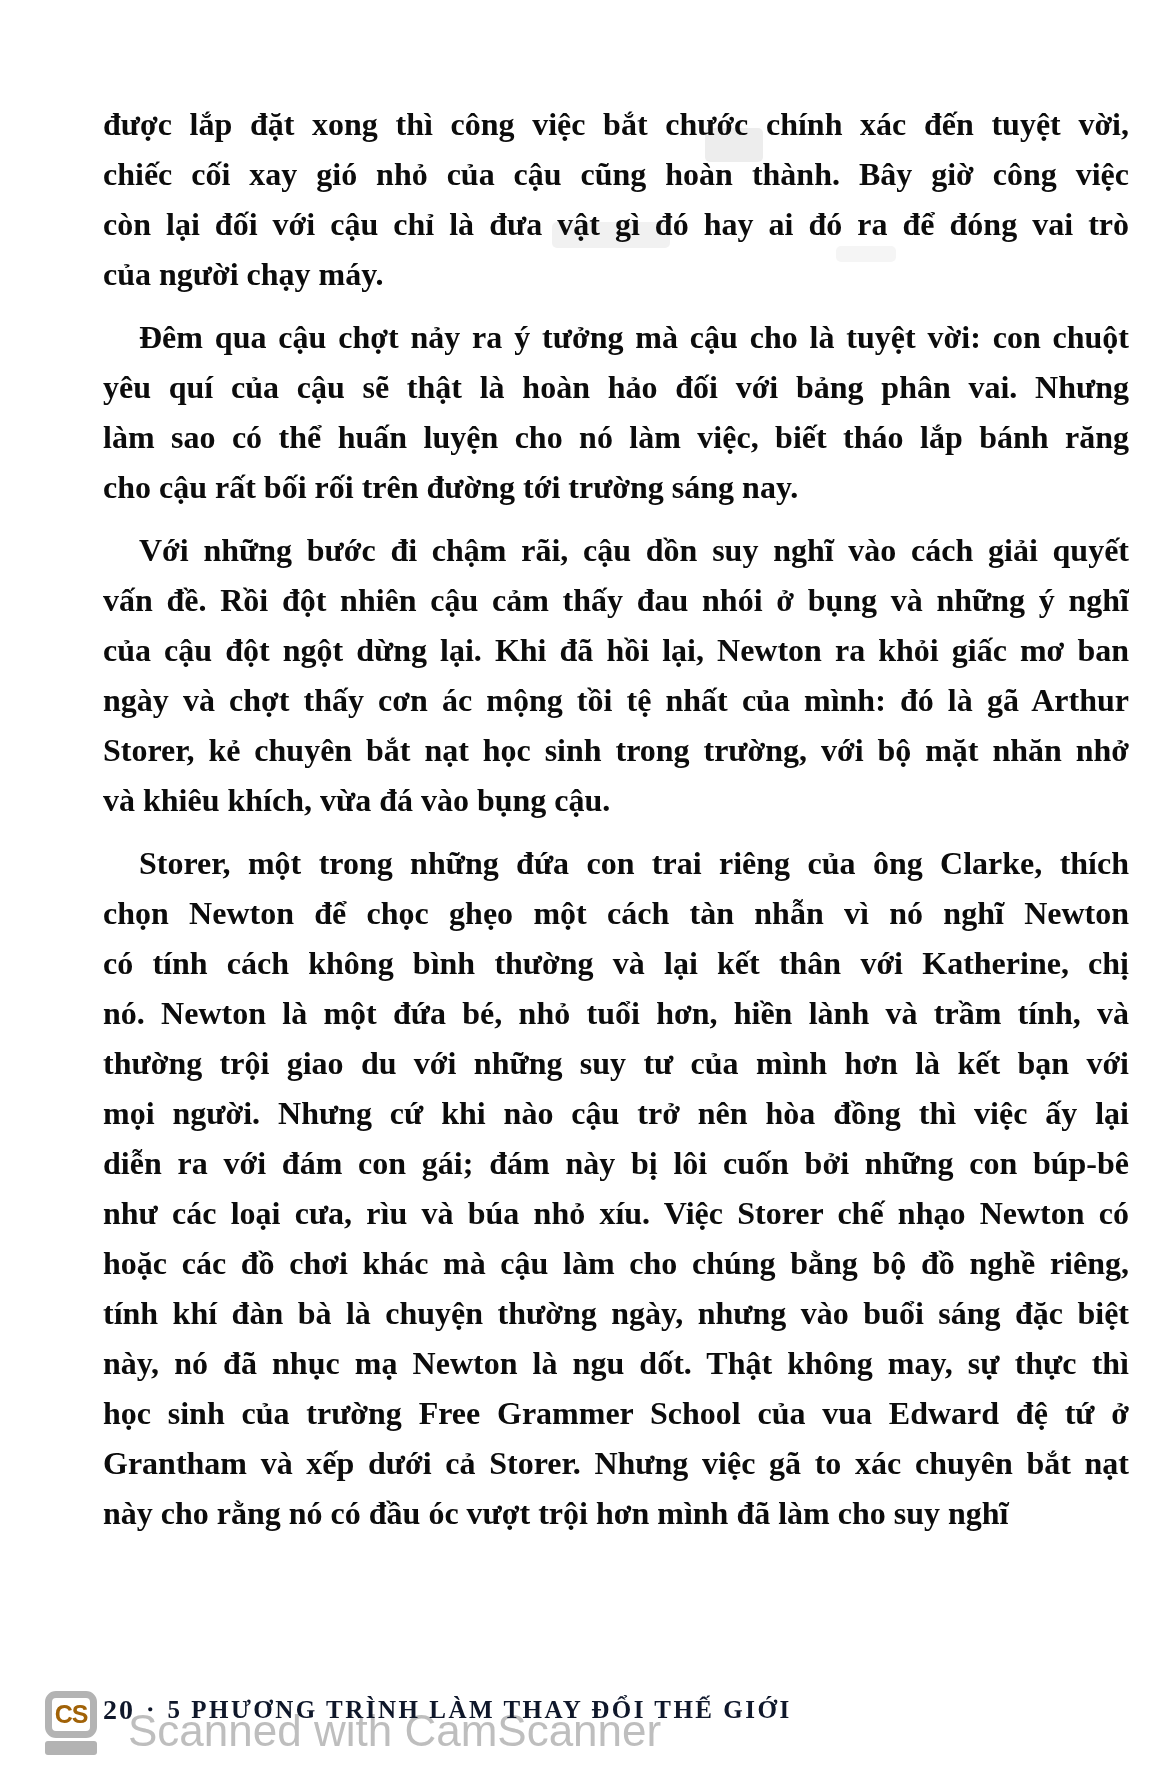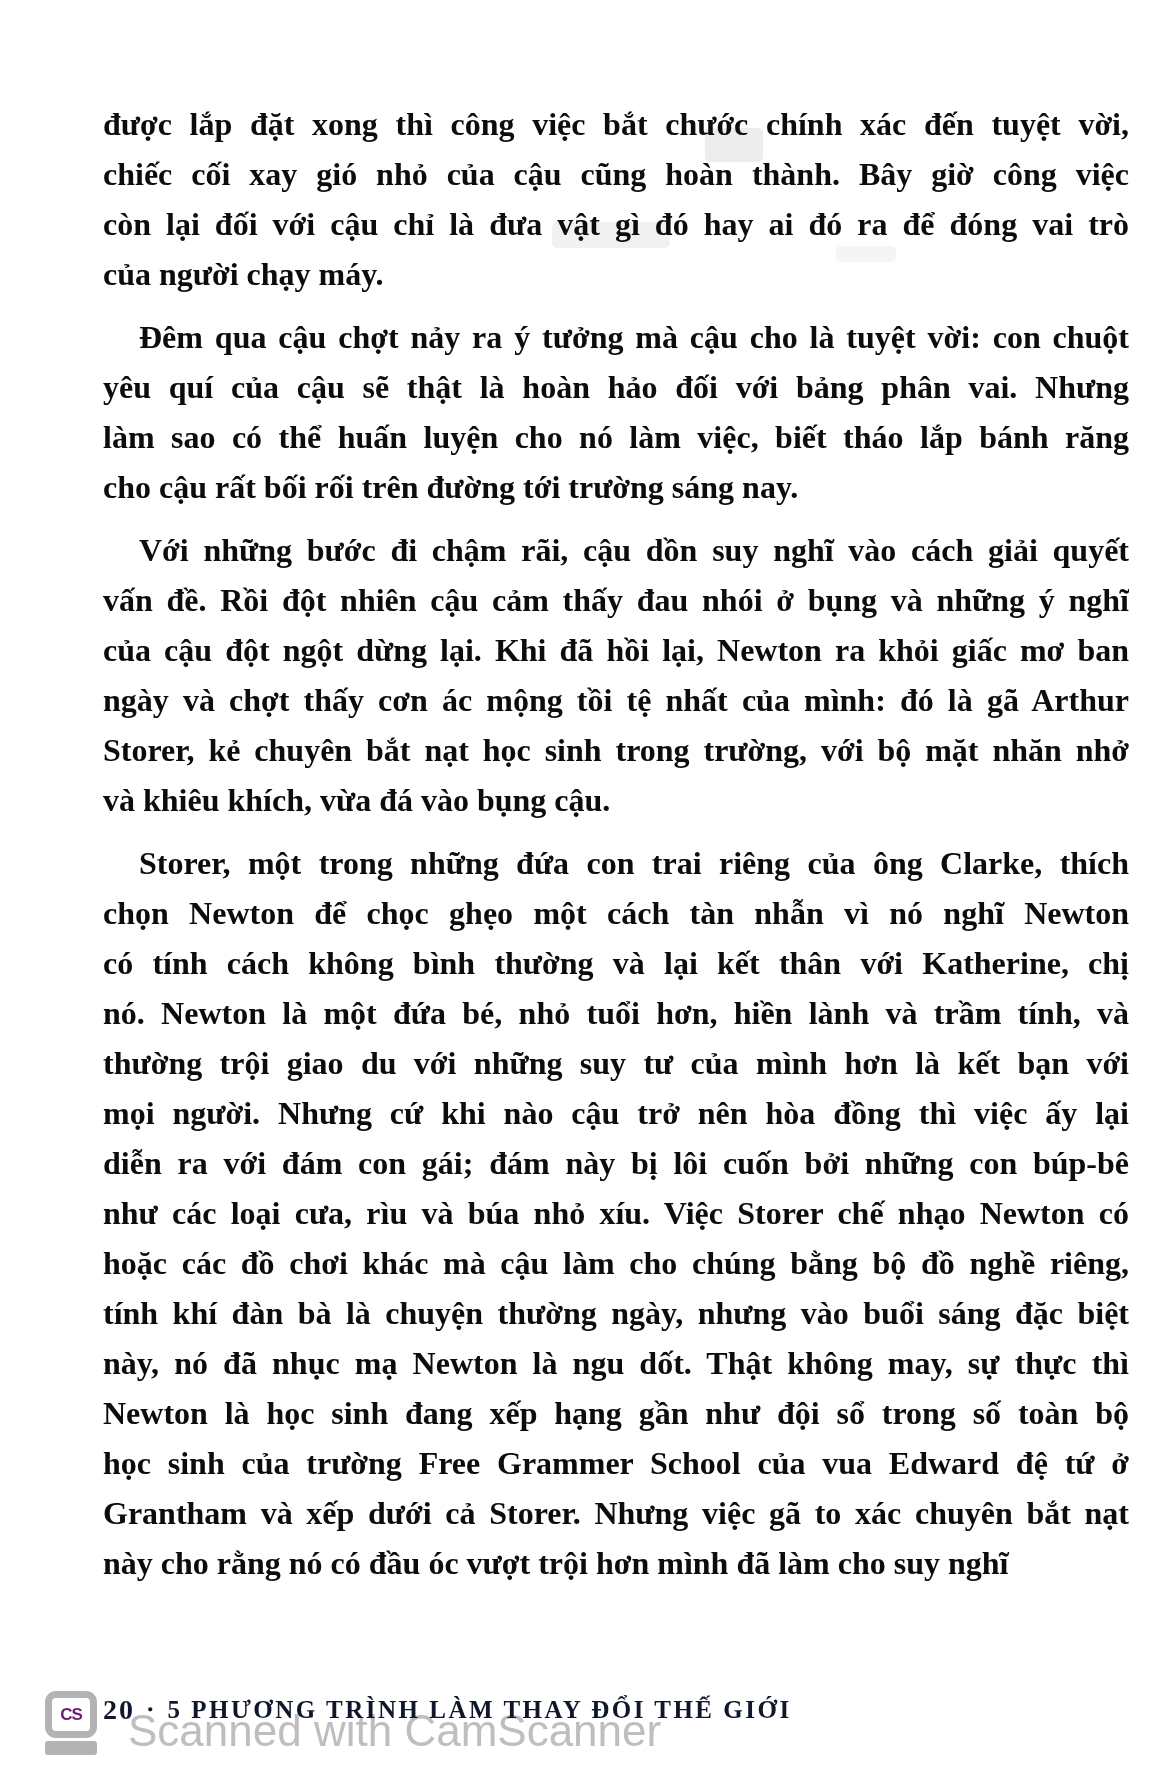--- a/index.html
+++ b/index.html
@@ -86,23 +86,23 @@
     height: 47px;
     border: 7px solid #b3b3b3;
     border-radius: 11px;
     display: flex;
     align-items: center;
     justify-content: center;
   }
   .cs-box span {
     font-family: "Liberation Sans", sans-serif;
     font-weight: bold;
-    font-size: 17px;
+    font-size: 25px;
     letter-spacing: -1px;
-    color: #701a75;
+    color: #a16207;
   }
   .cs-bar {
     width: 52px;
     height: 14px;
     margin-top: 3px;
     background: #b3b3b3;
     border-radius: 3px;
   }
   .wm-text {
     position: absolute;
@@ -151,21 +151,20 @@
         <div class="line">chọn Newton để chọc ghẹo một cách tàn nhẫn vì nó nghĩ Newton</div>
         <div class="line">có tính cách không bình thường và lại kết thân với Katherine, chị</div>
         <div class="line">nó. Newton là một đứa bé, nhỏ tuổi hơn, hiền lành và trầm tính, và</div>
         <div class="line">thường trội giao du với những suy tư của mình hơn là kết bạn với</div>
         <div class="line">mọi người. Nhưng cứ khi nào cậu trở nên hòa đồng thì việc ấy lại</div>
         <div class="line">diễn ra với đám con gái; đám này bị lôi cuốn bởi những con búp-bê</div>
         <div class="line">như các loại cưa, rìu và búa nhỏ xíu. Việc Storer chế nhạo Newton có</div>
         <div class="line">hoặc các đồ chơi khác mà cậu làm cho chúng bằng bộ đồ nghề riêng,</div>
         <div class="line">tính khí đàn bà là chuyện thường ngày, nhưng vào buổi sáng đặc biệt</div>
         <div class="line">này, nó đã nhục mạ Newton là ngu dốt. Thật không may, sự thực thì</div>
-        <div class="line">Newton là học sinh đang xếp hạng gần như đội sổ trong số toàn bộ</div>
         <div class="line">học sinh của trường Free Grammer School của vua Edward đệ tứ ở</div>
         <div class="line">Grantham và xếp dưới cả Storer. Nhưng việc gã to xác chuyên bắt nạt</div>
         <div class="line para-last">này cho rằng nó có đầu óc vượt trội hơn mình đã làm cho suy nghĩ</div>
       </div>
   </div>
 
   <div class="footer">
     <span class="pagenum">20</span>
     <span class="footer-sep">∙</span>
     <span class="booktitle">5 PHƯƠNG TRÌNH LÀM THAY ĐỔI THẾ GIỚI</span>

